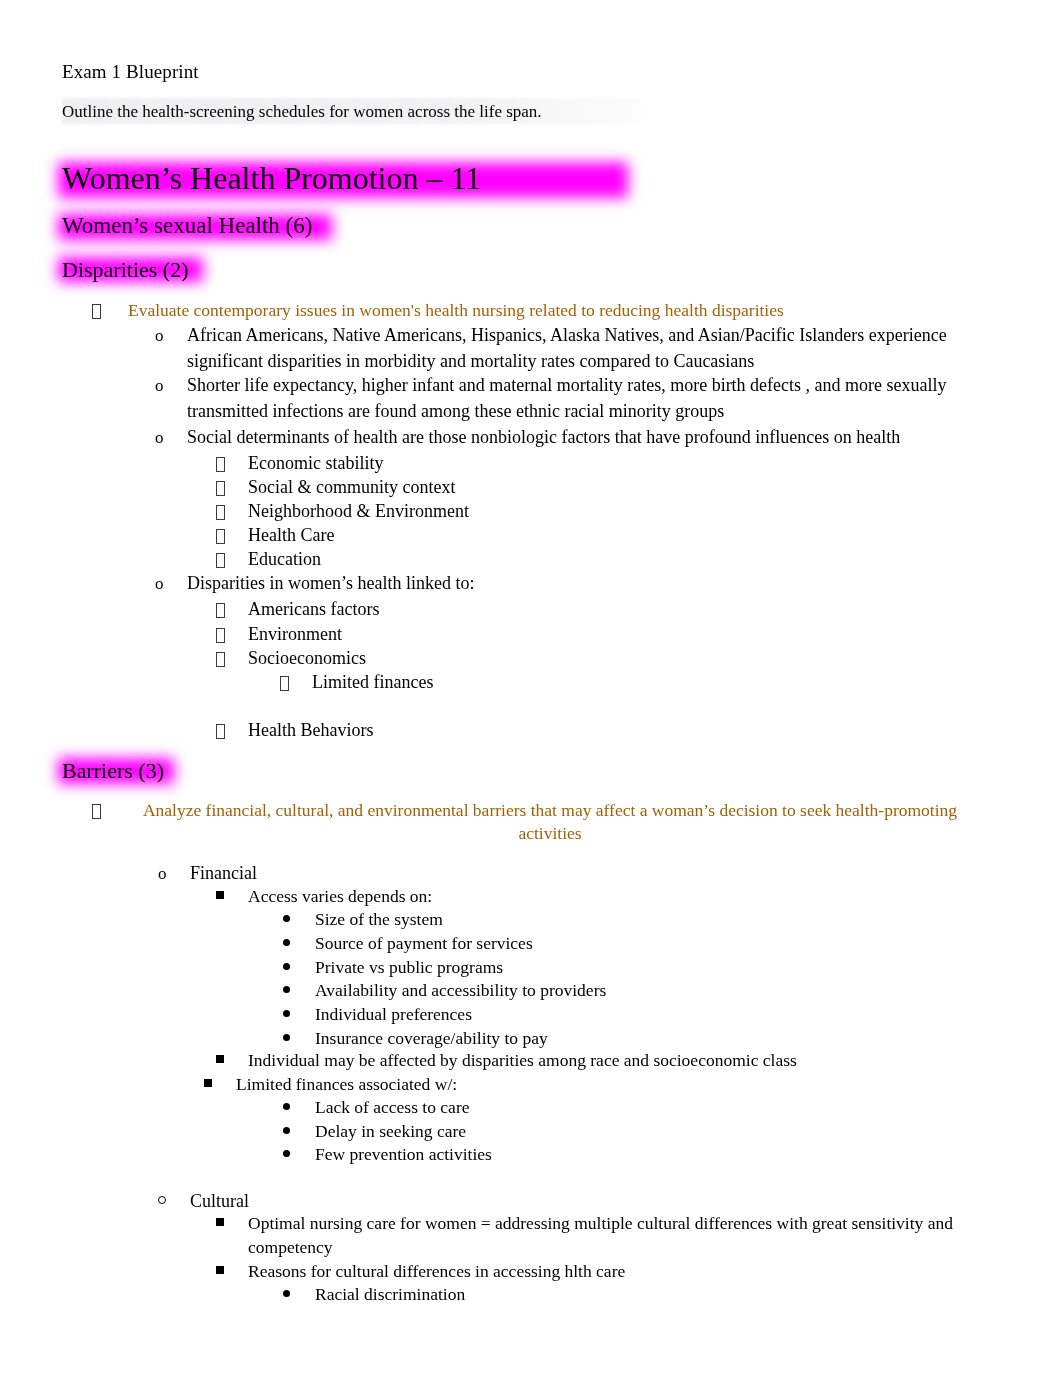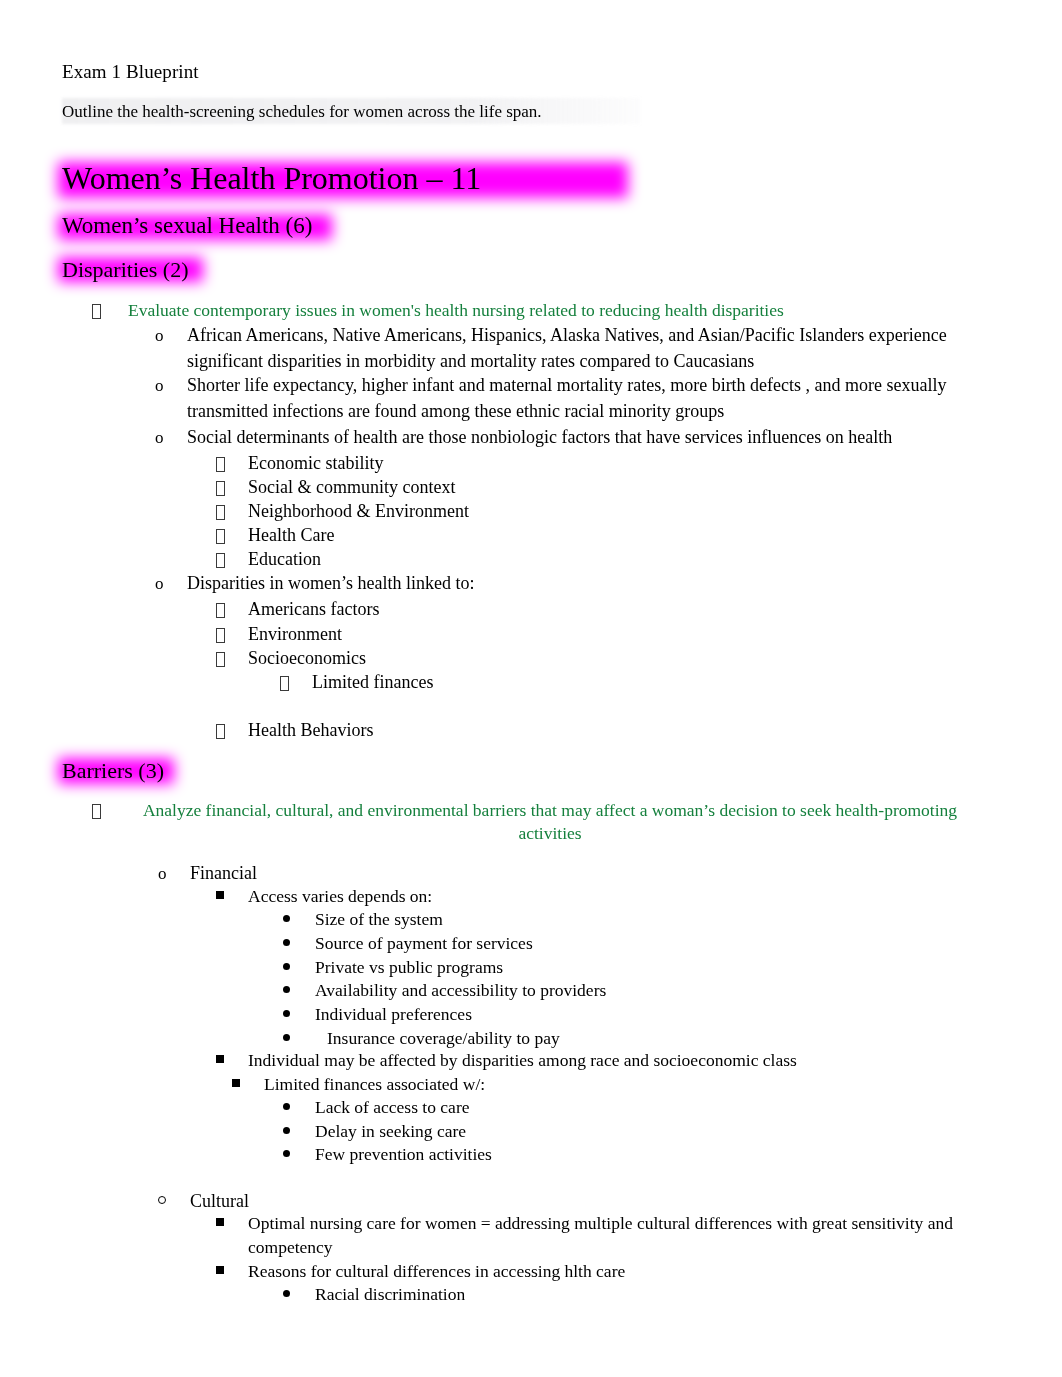--- a/index.html
+++ b/index.html
@@ -115,21 +115,21 @@
     width: 9px;
     height: 15px;
     border: 1.3px solid #3a3a3a;
     box-sizing: border-box;
     position: relative;
     top: 3px;
   }
 
   
   .objective {
-    color: #15803d;
+    color: #a16207;
     font-size: 17.5px;
     line-height: 23px;
   }
 
   
   .lvl-o {
     font-size: 18px;
     line-height: 25.5px;
   }
   .lvl-o .bullet {
@@ -215,21 +215,21 @@
     <span class="label">African Americans, Native Americans, Hispanics, Alaska Natives, and Asian/Pacific Islanders experience significant disparities in morbidity  and mortality rates compared to Caucasians</span>
   </div>
 
   <div class="row lvl-o" style="left:155px; top:373px; width:800px;">
     <span class="bullet" style="width:32px;">o</span>
     <span class="label">Shorter life expectancy, higher infant and maternal mortality rates, more   birth defects , and more sexually transmitted infections are found among these ethnic racial minority groups</span>
   </div>
 
   <div class="row lvl-o" style="left:155px; top:425px; width:845px;">
     <span class="bullet" style="width:32px;">o</span>
-    <span class="label">Social determinants of health are those nonbiologic factors that have services influences on health</span>
+    <span class="label">Social determinants of health are those nonbiologic factors that have profound influences on health</span>
   </div>
 
   <div class="row lvl-tofu" style="left:216px; top:451px; width:600px;">
     <span class="bullet" style="width:32px;"><i class="tofu"></i></span>
     <span class="label">Economic stability</span>
   </div>
   <div class="row lvl-tofu" style="left:216px; top:475px; width:600px;">
     <span class="bullet" style="width:32px;"><i class="tofu"></i></span>
     <span class="label">Social &amp; community context</span>
   </div>
@@ -307,31 +307,31 @@
     <span class="label">Private vs public programs</span>
   </div>
   <div class="row lvl-dot" style="left:283px; top:979px; width:600px;">
     <span class="bullet" style="width:32px;"><i class="dot"></i></span>
     <span class="label">Availability and accessibility to providers</span>
   </div>
   <div class="row lvl-dot" style="left:283px; top:1003px; width:600px;">
     <span class="bullet" style="width:32px;"><i class="dot"></i></span>
     <span class="label">Individual preferences</span>
   </div>
-  <div class="row lvl-dot" style="left:283px; top:1027px; width:600px;gap:12px;">
+  <div class="row lvl-dot" style="left:283px; top:1027px; width:600px;">
     <span class="bullet" style="width:32px;"><i class="dot"></i></span>
     <span class="label">Insurance coverage/ability to pay</span>
   </div>
 
   <div class="row lvl-sq" style="left:216px; top:1049px; width:760px;">
     <span class="bullet" style="width:32px;"><i class="sq"></i></span>
     <span class="label nowrap">Individual may be affected by disparities among race and socioeconomic class</span>
   </div>
 
-  <div class="row lvl-sq" style="left:232px; top:1073px; width:700px;">
+  <div class="row lvl-sq" style="left:204px; top:1073px; width:700px;">
     <span class="bullet" style="width:32px;"><i class="sq"></i></span>
     <span class="label">Limited finances associated w/:</span>
   </div>
 
   <div class="row lvl-dot" style="left:283px; top:1096px; width:650px;">
     <span class="bullet" style="width:32px;"><i class="dot"></i></span>
     <span class="label">Lack of access to care</span>
   </div>
   <div class="row lvl-dot" style="left:283px; top:1120px; width:650px;">
     <span class="bullet" style="width:32px;"><i class="dot"></i></span>

